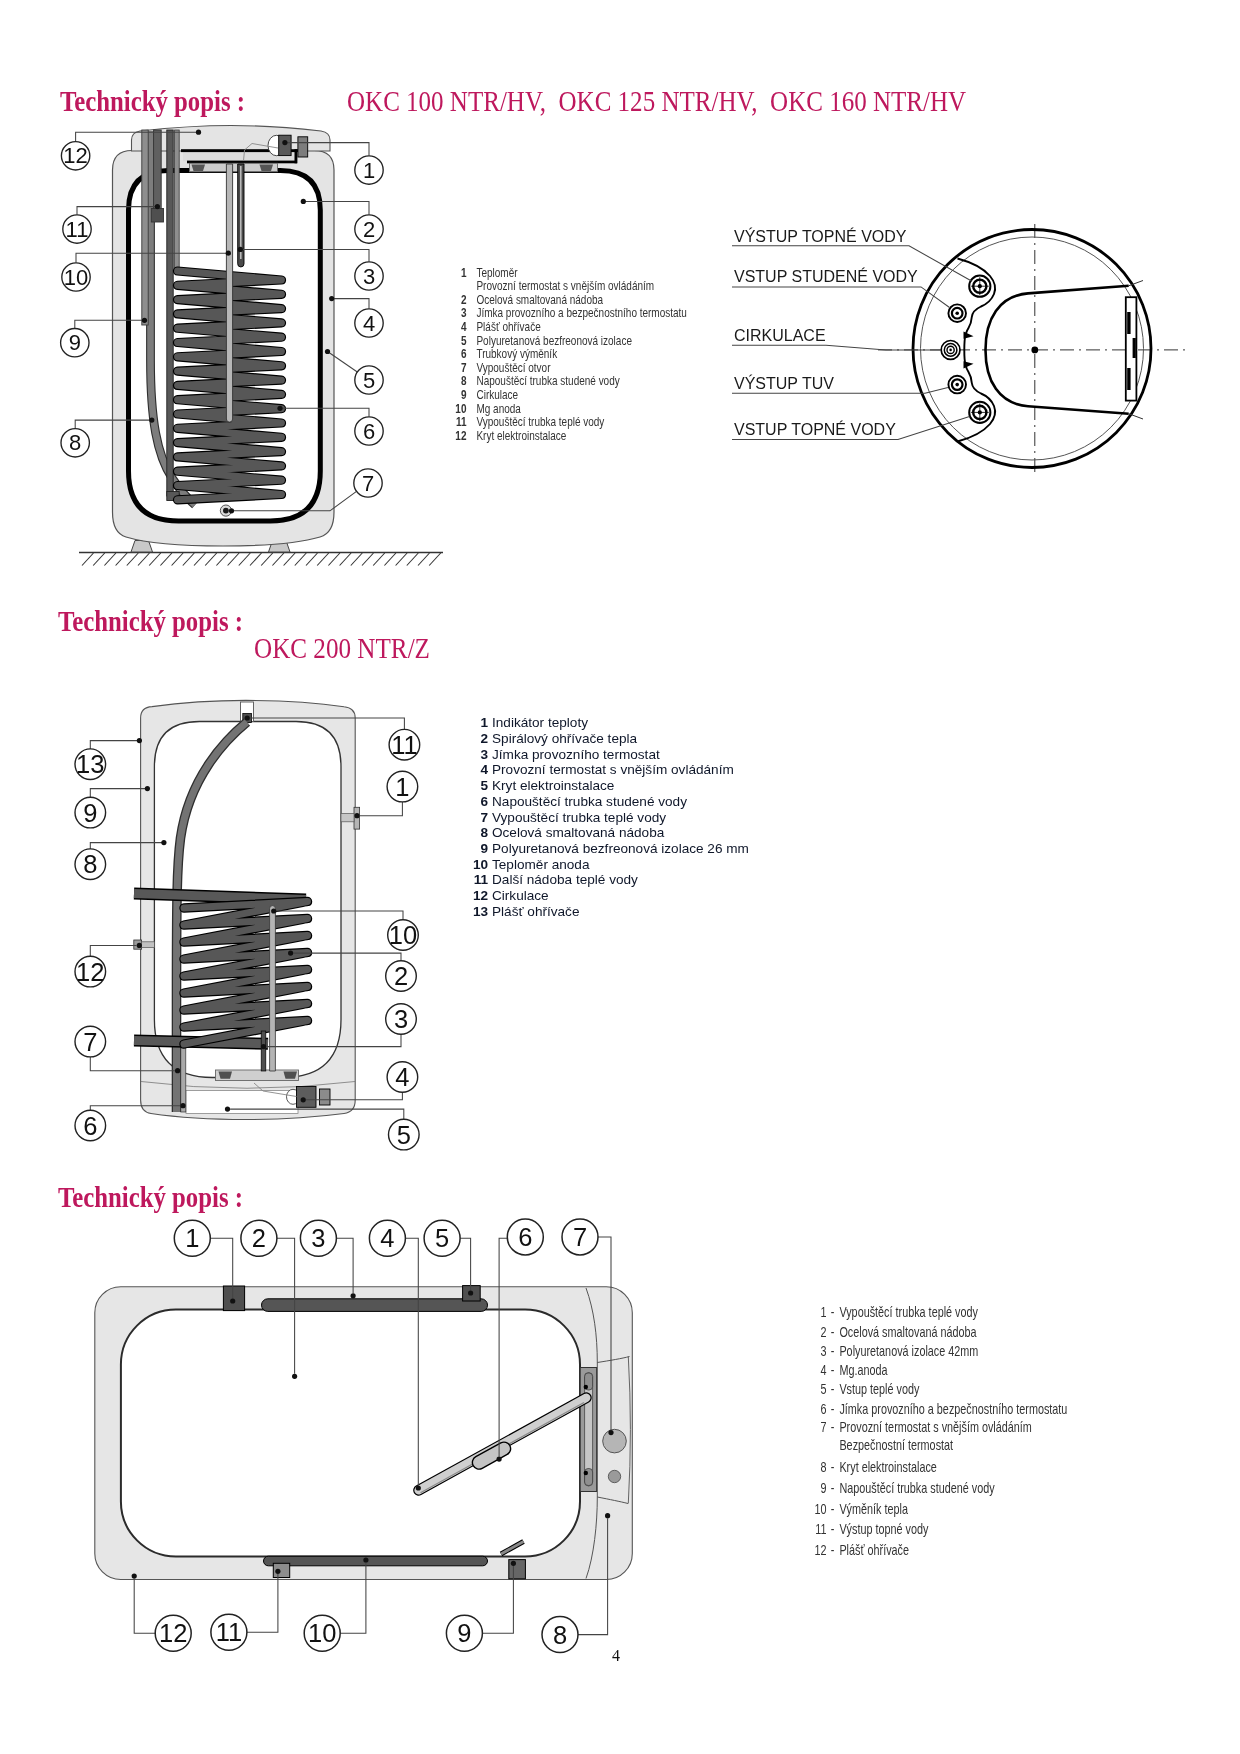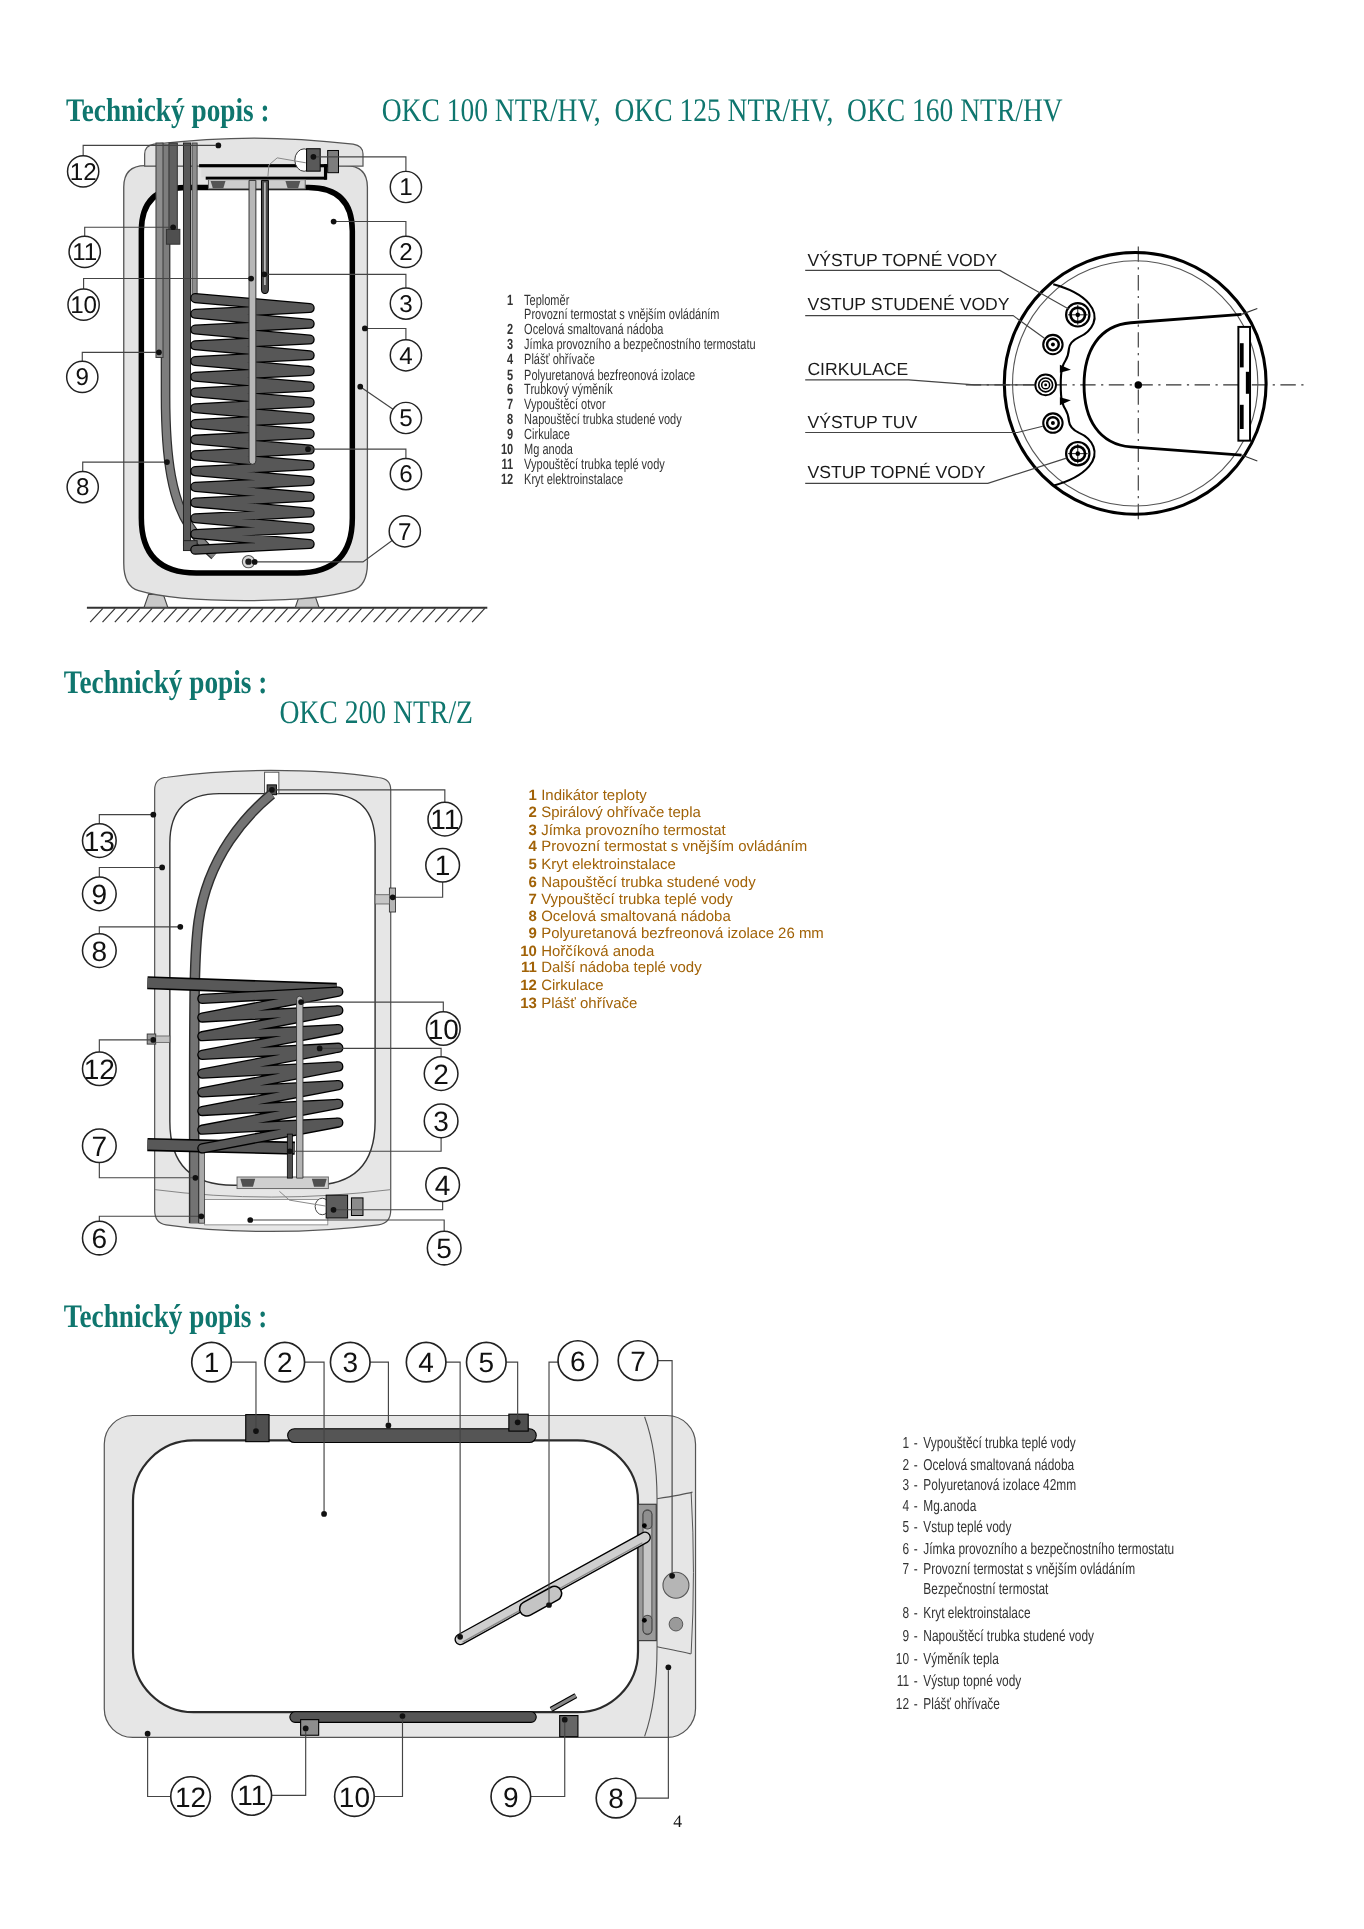--- a/index.html
+++ b/index.html
@@ -1,25 +1,25 @@
 <!DOCTYPE html>
 <html><head><meta charset="utf-8">
 <style>
 html,body{margin:0;padding:0;background:#fff;}
 #page{position:relative;width:1240px;height:1754px;background:#fff;overflow:hidden;
   font-family:"Liberation Sans",sans-serif;}
 .t{position:absolute;font-family:"Liberation Serif",serif;font-size:30px;line-height:1;
-  white-space:pre;color:#0f766e;}
+  white-space:pre;color:#be185d;}
 .t>span{display:inline-block;transform-origin:0 0;}
 .b{font-weight:bold;}
 .leg{position:absolute;color:#333;}
 #leg1{left:452px;top:265.6px;font-size:13.4px;transform:scaleX(0.746);transform-origin:0 0;}
 .r1{height:13.6px;line-height:13.6px;white-space:nowrap;}
 .n1{display:inline-block;width:19.4px;text-align:right;margin-right:13.4px;font-weight:bold;}
-#leg2{left:454px;top:715.4px;font-size:13.6px;color:#a16207;}
+#leg2{left:454px;top:715.4px;font-size:13.6px;color:#0f172a;}
 .r2{height:15.7px;line-height:15.7px;white-space:nowrap;}
 .n2{display:inline-block;width:34px;text-align:right;margin-right:4px;font-weight:bold;}
 .r3{position:absolute;left:780px;width:620px;height:20px;line-height:20px;font-size:14.4px;
   color:#333;white-space:nowrap;transform:scaleX(0.752);transform-origin:0 0;}
 .n3{display:inline-block;width:61.8px;text-align:right;}
 .d3{display:inline-block;width:10px;text-align:center;margin:0 4.1px 0 3.1px;}
 .d3s{display:inline-block;width:17.2px;}
 </style></head>
 <body>
 <div id="page">
@@ -363,21 +363,21 @@
 <div class="leg" id="leg2">
       <div class="r2"><span class="n2">1</span><span>Indikátor teploty</span></div>
       <div class="r2"><span class="n2">2</span><span>Spirálový ohřívače tepla</span></div>
       <div class="r2"><span class="n2">3</span><span>Jímka provozního termostat</span></div>
       <div class="r2"><span class="n2">4</span><span>Provozní termostat s vnějším ovládáním</span></div>
       <div class="r2"><span class="n2">5</span><span>Kryt elektroinstalace</span></div>
       <div class="r2"><span class="n2">6</span><span>Napouštěcí trubka studené vody</span></div>
       <div class="r2"><span class="n2">7</span><span>Vypouštěcí trubka teplé vody</span></div>
       <div class="r2"><span class="n2">8</span><span>Ocelová smaltovaná nádoba</span></div>
       <div class="r2"><span class="n2">9</span><span>Polyuretanová bezfreonová izolace 26 mm</span></div>
-      <div class="r2"><span class="n2">10</span><span>Hořčíková anoda</span></div>
+      <div class="r2"><span class="n2">10</span><span>Teploměr anoda</span></div>
       <div class="r2"><span class="n2">11</span><span>Další nádoba teplé vody</span></div>
       <div class="r2"><span class="n2">12</span><span>Cirkulace</span></div>
       <div class="r2"><span class="n2">13</span><span>Plášť ohřívače</span></div>
     </div>
 <div class="r3" style="top:1301.5px"><span class="n3">1</span><span class="d3">-</span><span>Vypouštěcí trubka teplé vody</span></div>
     <div class="r3" style="top:1321.9px"><span class="n3">2</span><span class="d3">-</span><span>Ocelová smaltovaná nádoba</span></div>
     <div class="r3" style="top:1340.5px"><span class="n3">3</span><span class="d3">-</span><span>Polyuretanová izolace 42mm</span></div>
     <div class="r3" style="top:1360.1px"><span class="n3">4</span><span class="d3">-</span><span>Mg.anoda</span></div>
     <div class="r3" style="top:1379.4px"><span class="n3">5</span><span class="d3">-</span><span>Vstup teplé vody</span></div>
     <div class="r3" style="top:1399.1px"><span class="n3">6</span><span class="d3">-</span><span>Jímka provozního a bezpečnostního termostatu</span></div>

